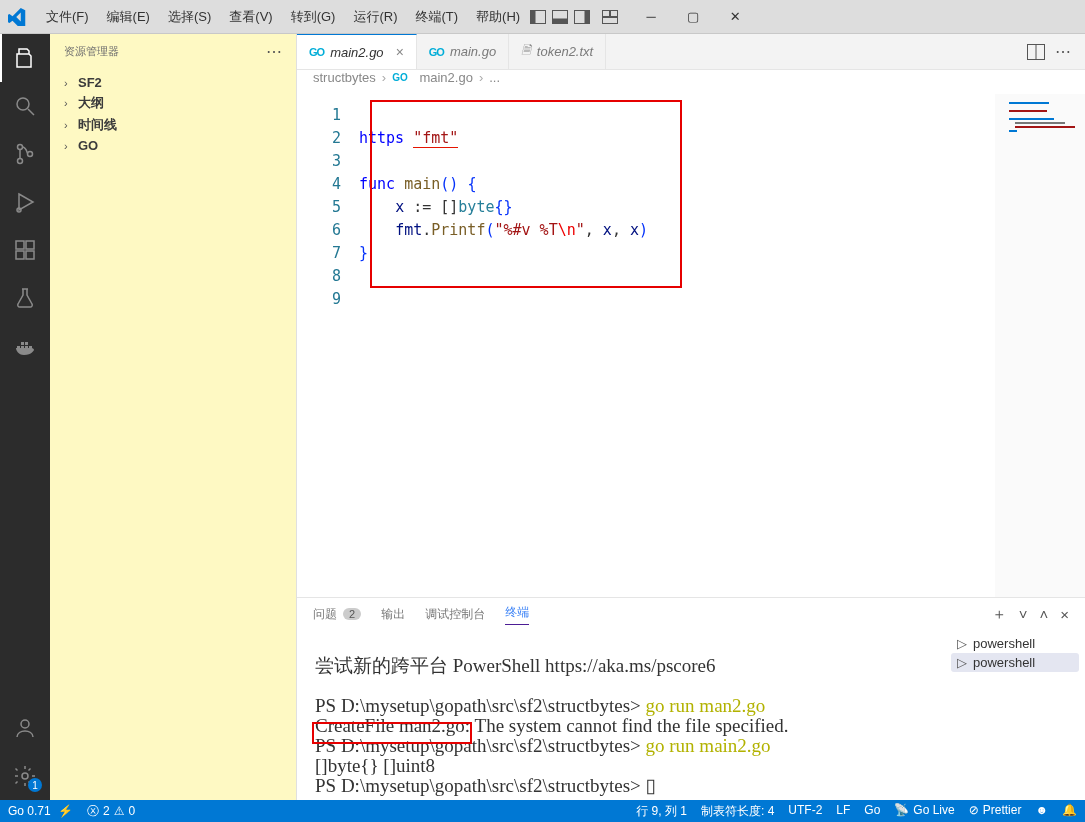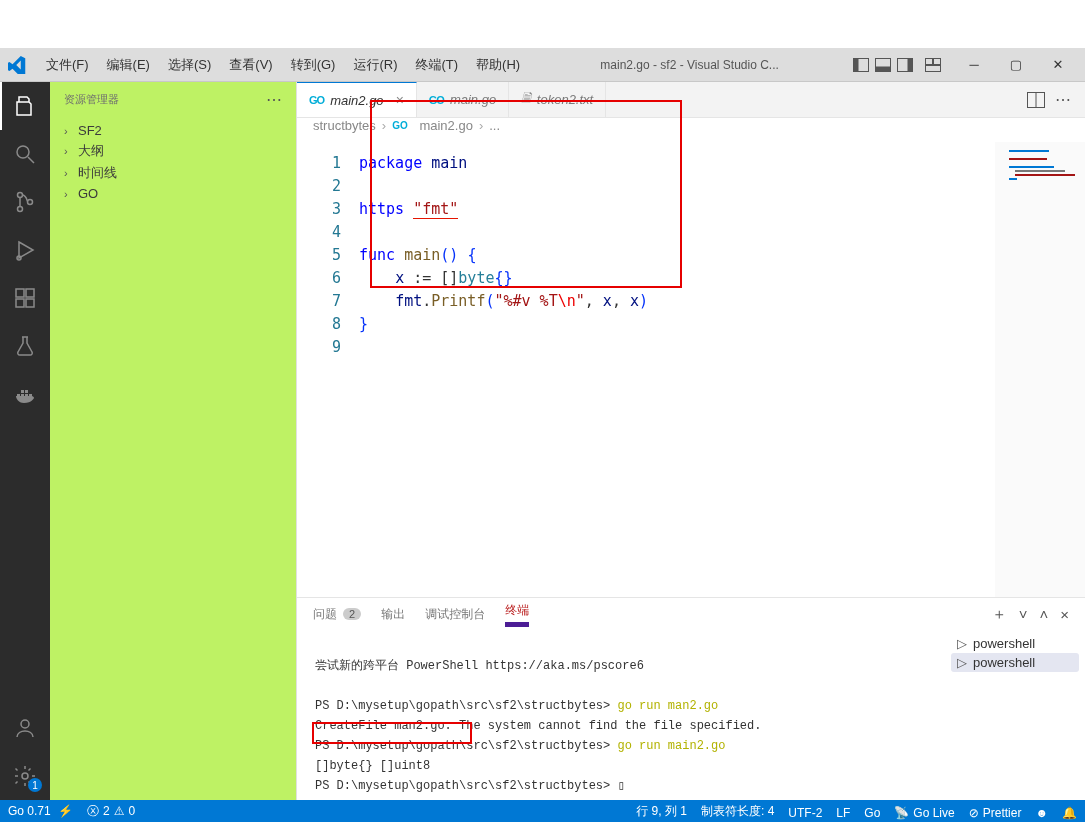--- a/index.html
+++ b/index.html
@@ -1,45 +1,45 @@
 <!DOCTYPE html>
 <html><head>
 <meta charset="utf-8">
 <style>
   * { margin:0; padding:0; box-sizing:border-box; }
   html,body { width:1085px; height:822px; font-family:"Segoe UI","Microsoft YaHei",sans-serif; font-size:13px; color:#333; background:#fff; overflow:hidden; }
   .root { display:flex; flex-direction:column; height:822px; }
   
-  .titlebar { height:34px; display:flex; align-items:center; background:#ddd; border-bottom:1px solid #c8c8c8;margin-top:48px; }
+  .titlebar { height:34px; display:flex; align-items:center; background:#ddd; border-bottom:1px solid #c8c8c8; }
   .titlebar .logo { width:34px; display:flex; align-items:center; justify-content:center; }
   .menu { display:flex; gap:2px; padding-left:4px; }
   .menu-item { padding:4px 8px; cursor:default; }
   .title-center { flex:1; text-align:center; color:#555; font-size:12px; overflow:hidden; white-space:nowrap; }
   .title-right { display:flex; align-items:center; gap:4px; padding-right:6px; }
   .layout-icons { display:flex; gap:2px; margin-right:6px; }
   .layout-icons span { width:20px; height:20px; display:flex; align-items:center; justify-content:center; color:#555; }
   .win-controls { display:flex; }
   .win-controls span { width:42px; height:30px; display:flex; align-items:center; justify-content:center; color:#333; }
   .body-row { flex:1; display:flex; overflow:hidden; }
   
   .activitybar { width:50px; background:#2c2c2c; display:flex; flex-direction:column; }
   .act-top { display:flex; flex-direction:column; }
   .act-item { height:48px; display:flex; align-items:center; justify-content:center; color:#8a8a8a; position:relative; }
   .act-item.active { color:#fff; }
   .act-item.active::before { content:""; position:absolute; left:0; top:0; bottom:0; width:2px; background:#fff; }
   .act-bottom { margin-top:auto; display:flex; flex-direction:column; }
   .badge-sm { position:absolute; bottom:8px; right:8px; background:#0078d4; color:#fff; font-size:10px; border-radius:50%; width:14px; height:14px; display:flex; align-items:center; justify-content:center; }
   
-  .sidebar { width:247px; background:#bef264; border-right:1px solid #e0e0e0; display:flex; flex-direction:column; }
+  .sidebar { width:247px; background:#fef9c3; border-right:1px solid #e0e0e0; display:flex; flex-direction:column; }
   .sidebar-header { height:35px; display:flex; align-items:center; justify-content:space-between; padding:0 14px; font-size:11px; color:#6f6f6f; }
   .sidebar-header .dots { font-size:16px; color:#555; }
   .outline-list { padding:4px 0; }
   .outline-item { display:flex; align-items:center; gap:4px; padding:2px 14px; font-size:13px; color:#3b3b3b; cursor:default; }
   .outline-item .chev { font-size:11px; color:#555; width:10px; }
-  .outline-item .lbl { font-weight:400; }
+  .outline-item .lbl { font-weight:700; }
   
   .editor-area { flex:1; display:flex; flex-direction:column; overflow:hidden; }
   .tabs { height:36px; display:flex; align-items:stretch; background:#f3f3f3; border-bottom:1px solid #e5e5e5; }
   .tab { display:flex; align-items:center; gap:6px; padding:0 12px; border-right:1px solid #e5e5e5; font-size:13px; color:#7a7a7a; font-style:italic; cursor:default; }
   .tab.active { background:#fff; color:#333; font-style:italic; border-top:1px solid #0078d4; }
   .tab .go-icon { color:#00ADD8; font-size:11px; font-weight:700; font-style:normal; letter-spacing:-1px; }
   .tab .txt-icon { color:#888; font-size:12px; }
   .tab .close { color:#888; font-size:14px; margin-left:6px; }
   .tabs-right { margin-left:auto; display:flex; align-items:center; gap:10px; padding:0 14px; }
   .breadcrumb { height:24px; display:flex; align-items:flex-start; gap:6px; padding:0 16px; font-size:13px; color:#888; }
@@ -59,35 +59,35 @@
   .errline { border-bottom:1px solid #e51400; }
   .box { position:absolute; border:2px solid #e60000; pointer-events:none; }
   .box1 { left:370px; top:100px; width:312px; height:188px; }
   .minimap { position:absolute; right:0; top:0; width:90px; height:100%; background:#fafafa; }
   .minilines { position:absolute; right:6px; top:8px; width:70px; height:40px; }
   .miniline { height:2px; margin-bottom:2px; }
   
   .panel { height:203px; border-top:1px solid #e5e5e5; display:flex; flex-direction:column; }
   .panel-tabs { height:32px; display:flex; align-items:center; gap:20px; padding:0 16px; font-size:12px; color:#777; }
   .panel-tab { display:flex; align-items:center; gap:6px; cursor:default; }
-  .panel-tab.active { color:#b91c1c; border-bottom:5px solid #4c1d95; padding-bottom:3px; }
+  .panel-tab.active { color:#3b82f6; border-bottom:1px solid #4c1d95; padding-bottom:3px; }
   .count-badge { background:#ccc; color:#555; border-radius:9px; padding:0 6px; font-size:11px; }
   .panel-actions { margin-left:auto; display:flex; align-items:center; gap:12px; color:#555; font-size:15px; }
   .panel-body { flex:1; display:flex; overflow:hidden; }
-  .term-output { flex:1; padding:6px 10px 0 18px; font-family:Liberation Mono, monospace; font-size:12px; line-height:20px; color:#333; white-space:pre; overflow:hidden; position:relative; }
+  .term-output { flex:1; padding:6px 10px 0 18px; font-family:Liberation Serif, serif; font-size:19px; line-height:20px; color:#333; white-space:pre; overflow:hidden; position:relative; }
   .term-output .cmd { color:#b2b200; }
   .term-list { width:140px; padding:4px 6px 0 6px; font-size:13px; }
   .term-list .ti { display:flex; align-items:center; gap:6px; padding:2px 6px; border-radius:3px; }
   .term-list .ti.sel { background:#e4e6f1; }
   .term-list .ti .sym { color:#555; }
   .box2 { position:absolute; left:15px; top:92px; width:160px; height:22px; border:2px solid #e60000; pointer-events:none; }
   
   .statusbar { height:22px; background:#0078d4; color:#fff; display:flex; align-items:center; font-size:12px; padding:0 8px; gap:14px; }
   .statusbar .sb-item { display:flex; align-items:center; gap:4px; }
-  .sb-right { margin-left:auto; display:flex; align-items:flex-end; gap:14px; }
+  .sb-right { margin-left:auto; display:flex; align-items:flex-start; gap:14px; }
   svg { display:block; }
 </style>
 </head>
 <body>
 
 <div class="root">
 
   <div class="titlebar">
     <div class="logo">
       <svg width="18" height="18" viewBox="0 0 24 24">
@@ -97,21 +97,20 @@
     <div class="menu">
       <div class="menu-item"><span>文件(F)</span></div>
       <div class="menu-item"><span>编辑(E)</span></div>
       <div class="menu-item"><span>选择(S)</span></div>
       <div class="menu-item"><span>查看(V)</span></div>
       <div class="menu-item"><span>转到(G)</span></div>
       <div class="menu-item"><span>运行(R)</span></div>
       <div class="menu-item"><span>终端(T)</span></div>
       <div class="menu-item"><span>帮助(H)</span></div>
     </div>
-    <div class="title-center">main2.go - sf2 - Visual Studio C...</div>
     <div class="title-right">
       <div class="layout-icons">
         <span>
             <svg width="16" height="14">
               <rect x="0.5" y="0.5" width="15" height="13" fill="none" stroke="#555"></rect>
               <rect x="0.5" y="0.5" width="5" height="13" fill="#555"></rect>
             </svg>
           </span>
         <span>
             <svg width="16" height="14">
@@ -261,21 +260,20 @@
         <span class="sep">›</span>
         <span class="bc-item"><span class="go-icon" style="color:#00ADD8;font-size:10px;font-weight:700;">GO</span>&nbsp;<span>main2.go</span></span>
         <span class="sep">›</span>
         <span class="bc-item">...</span>
       </div>
       <div class="editor-body">
         <div class="gutter">
 1<br>2<br>3<br>4<br>5<br>6<br>7<br>8<br>9
         </div>
         <div class="code">
-<div class="code-line"><span class="kw">package</span><span> </span><span class="ident">main</span></div>
 <div class="code-line">&nbsp;</div>
 <div class="code-line"><span class="kw">https</span><span> </span><span class="str errline">"fmt"</span></div>
 <div class="code-line">&nbsp;</div>
 <div class="code-line"><span class="kw">func</span><span> </span><span class="fn">main</span><span class="delim">() </span><span class="delim">{</span></div>
 <div class="code-line"><span>    </span><span class="ident">x</span><span> := []</span><span class="pkg">byte</span><span class="delim">{}</span></div>
 <div class="code-line"><span>    </span><span class="ident">fmt</span><span>.</span><span class="fn">Printf</span><span class="delim">(</span><span class="str">"%#v %T</span><span class="esc">\n</span><span class="str">"</span><span>, </span><span class="ident">x</span><span>, </span><span class="ident">x</span><span class="delim">)</span></div>
 <div class="code-line"><span class="delim">}</span></div>
 <div class="code-line">&nbsp;</div>
         </div>
         <div class="minimap">

